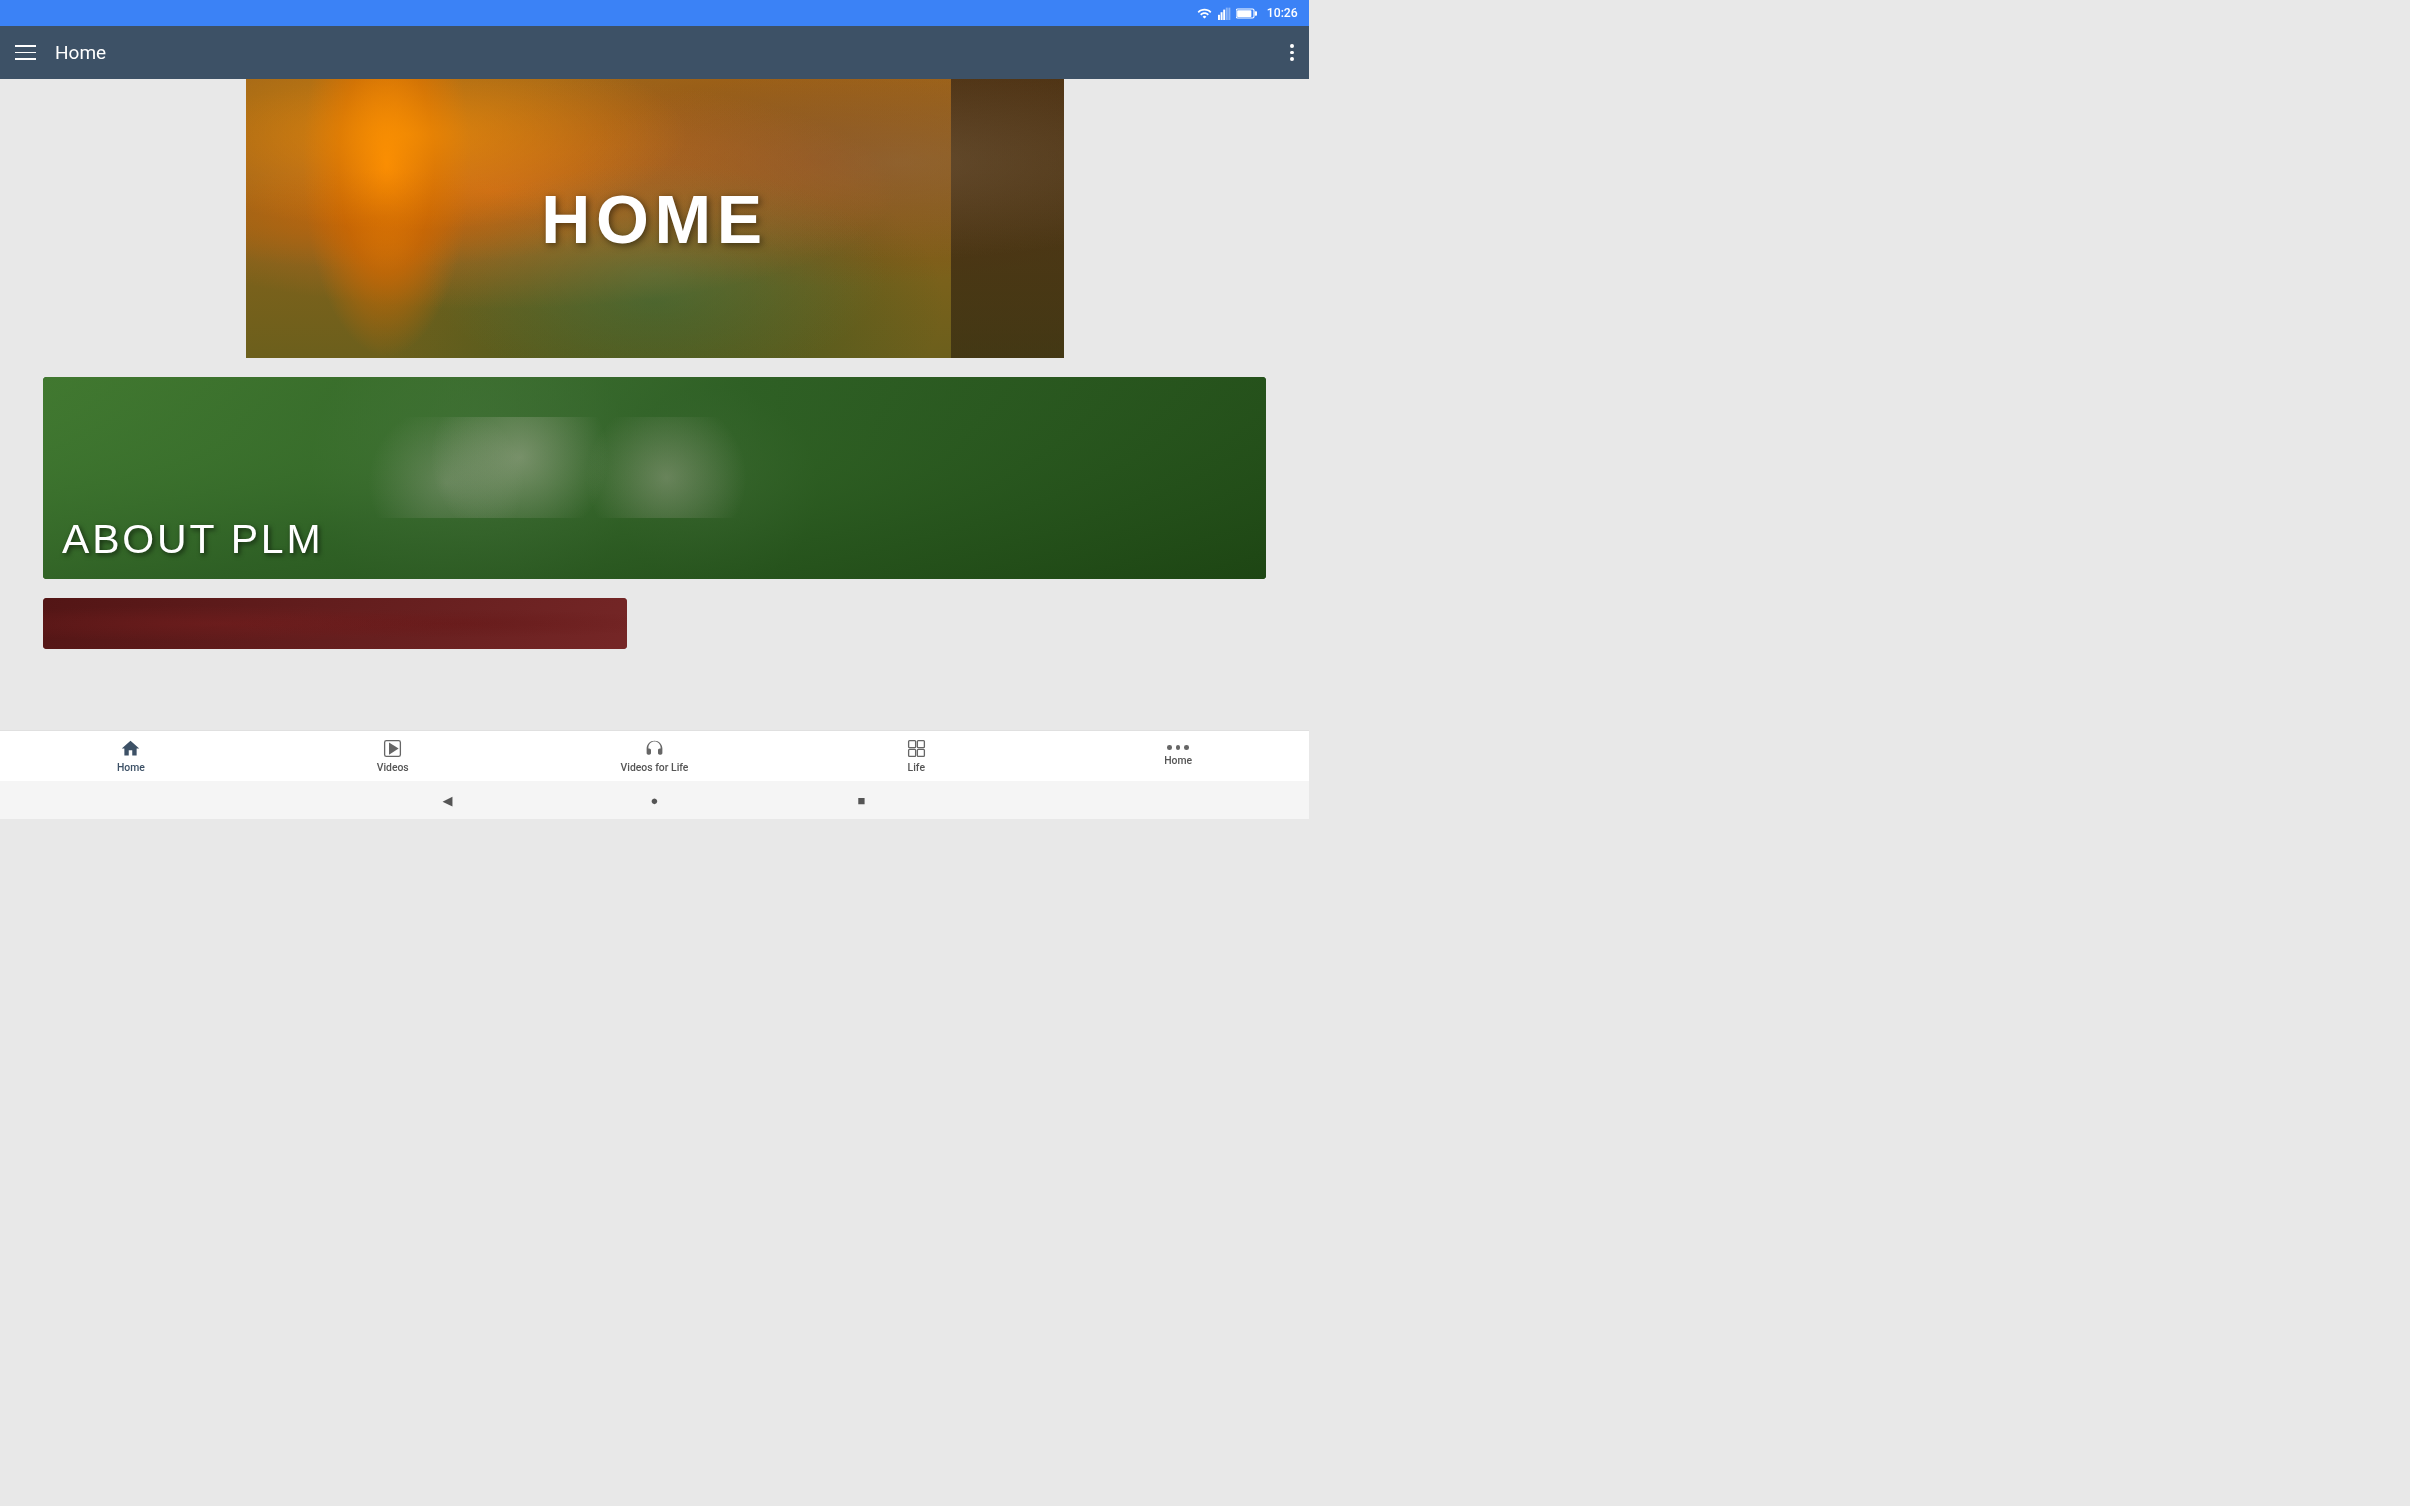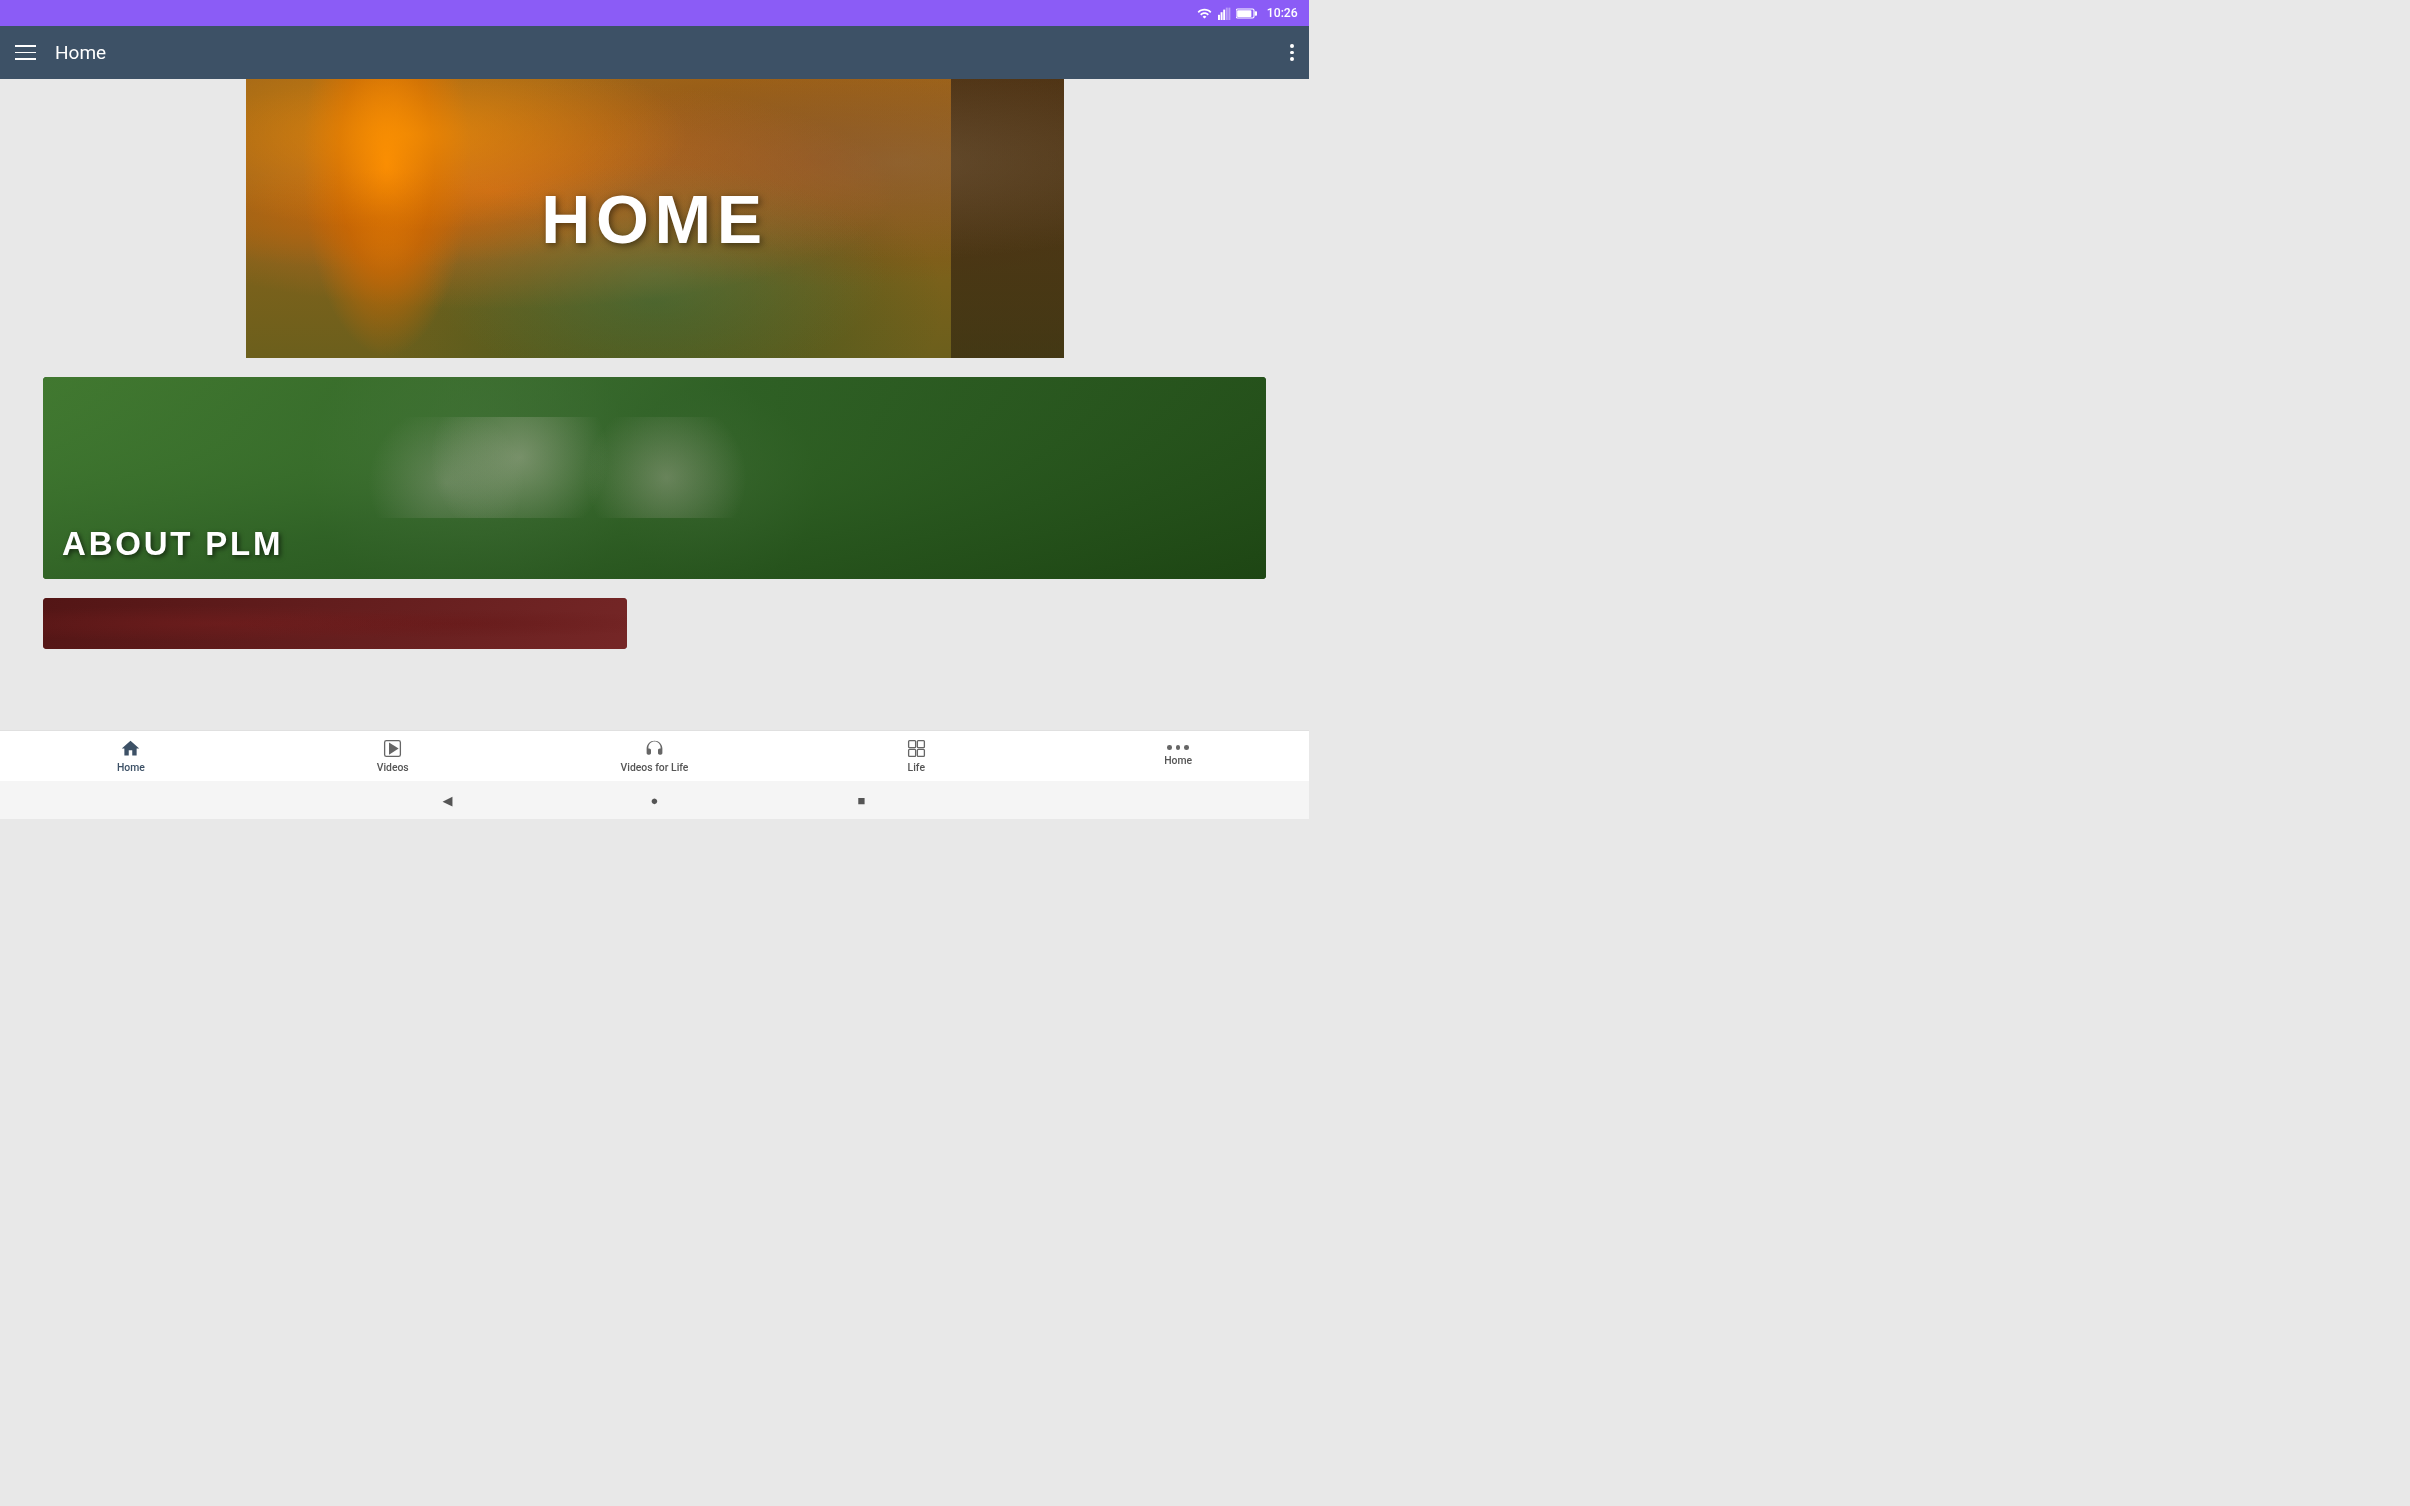--- a/index.html
+++ b/index.html
@@ -11,21 +11,21 @@
       font-family: 'Roboto', Arial, sans-serif;
       overflow: hidden;
       position: relative;
     }
 
     
     #status-bar {
       position: absolute;
       top: 0; left: 0; right: 0;
       height: 26px;
-      background: #8b5cf6;
+      background: #3b82f6;
       display: flex;
       align-items: center;
       justify-content: flex-end;
       padding: 0 11.3px;
       z-index: 100;
     }
     .status-icons {
       display: flex;
       align-items: center;
       gap: 5.6px;
@@ -170,22 +170,22 @@
     .card-new-content-bg {
       background:
         radial-gradient(ellipse at 60% 40%, rgba(30,40,80,0.95) 0%, rgba(10,20,50,0.9) 100%);
       background-color: #1a2040;
     }
     .card-label {
       position: absolute;
       bottom: 19px;
       left: 19px;
       color: white;
-      font-size: 33px;
-      font-weight: 700;
+      font-size: 41px;
+      font-weight: 400;
       letter-spacing: 2.8px;
       text-shadow: 1.9px 1.9px 5.6px rgba(0,0,0,0.6);
       font-family: Arial Black, Arial, sans-serif;
       line-height: 1;
     }
     
     .aerial-buildings {
       position: absolute;
       inset: 0;
       background:

